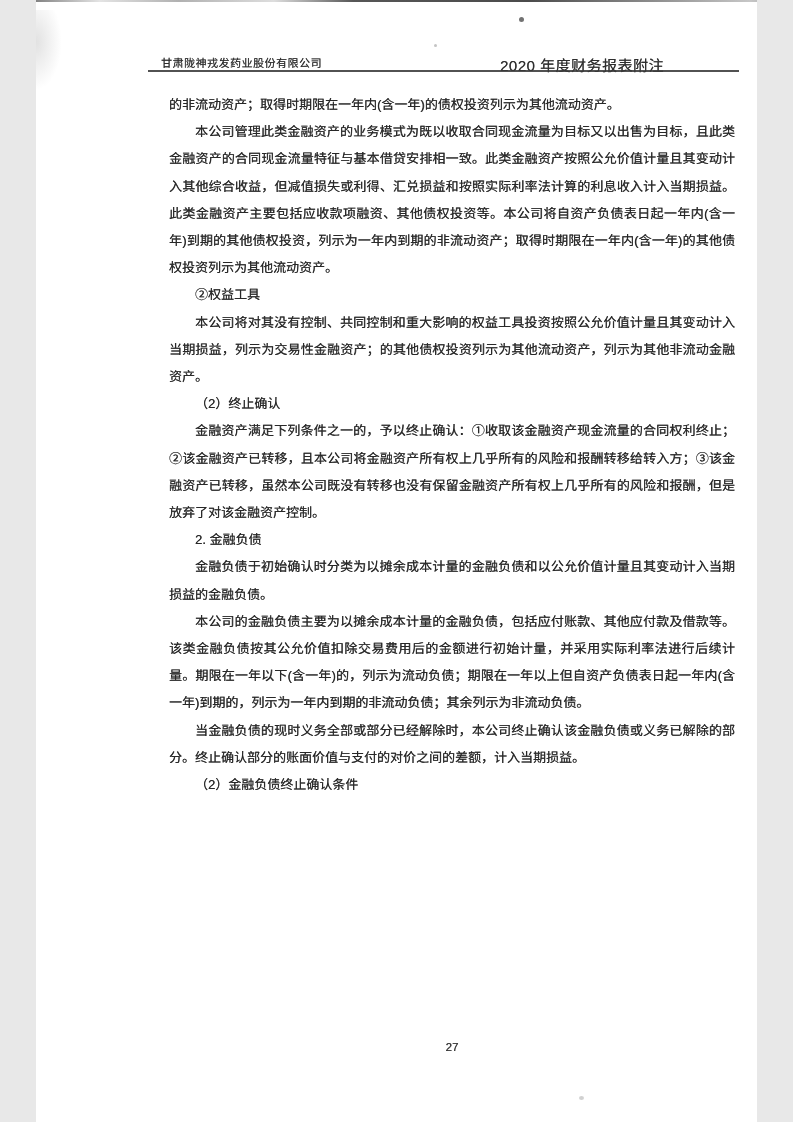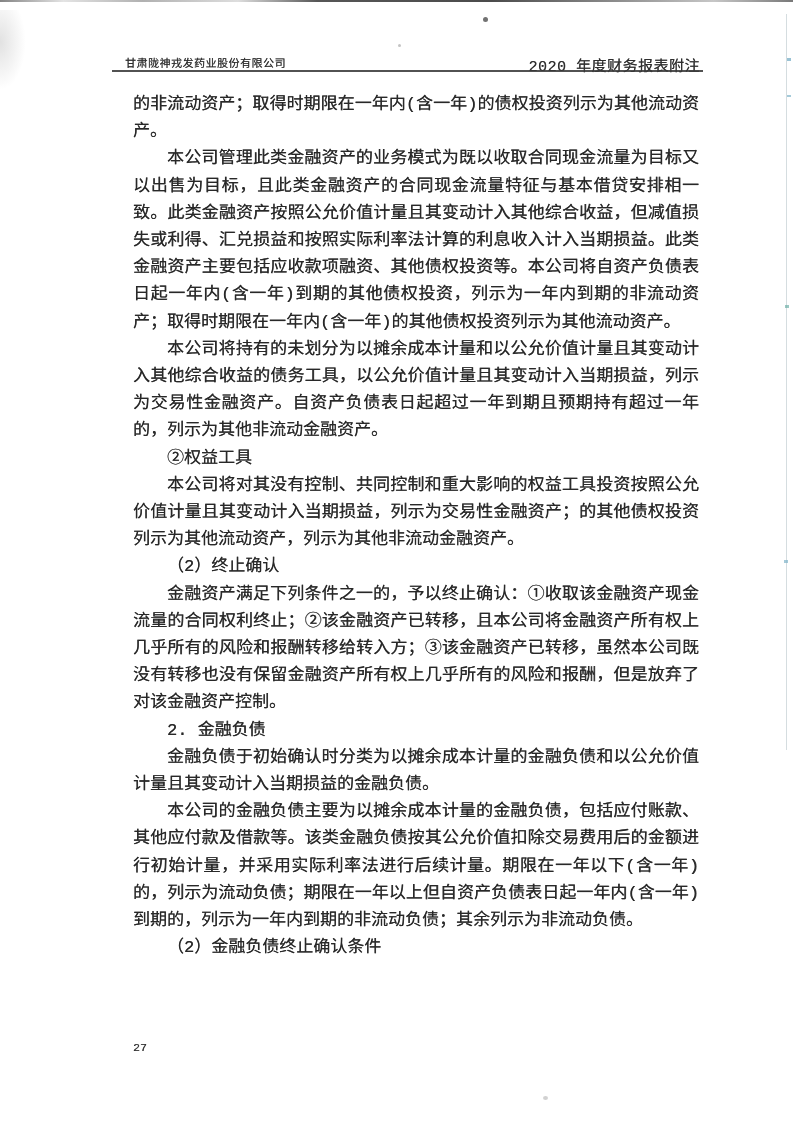--- a/index.html
+++ b/index.html
@@ -1,22 +1,22 @@
 <!DOCTYPE html>
 <html lang="zh-CN"><head>
 <meta charset="utf-8">
 <style>
   html,body{margin:0;padding:0;background:#e8e8e8;}
   .page{
     position:relative;
-    width:793px;height:1122px;
+    width:721px;height:1122px;
     margin:0 auto;
     background:#ffffff;
     overflow:hidden;
-    font-family:Liberation Mono, monospace;
+    font-family:Liberation Sans, sans-serif;
     color:#282828;
   }
   
   .header-left{
     position:absolute;left:125px;top:54px;
     font-size:11px;letter-spacing:.5px;
     color:#2e2e2e;white-space:nowrap;
     text-shadow:.3px 0 0 rgba(46,46,46,.75);
   }
   .header-right{
@@ -26,30 +26,30 @@
     text-shadow:.3px 0 0 rgba(46,46,46,.75);
   }
   .header-rule{
     position:absolute;left:112px;top:70px;
     width:591px;height:2px;
     background:#3a3a3a;opacity:.88;
   }
   
   .doc-body{
     position:absolute;left:133px;top:91px;width:566px;
-    font-size:17px;line-height:27.2px;
+    font-size:13px;line-height:27.2px;
     text-align:justify;
     text-shadow:.35px 0 0 rgba(40,40,40,.8);
   }
   .para{margin:0;padding:0;}
   .para.indent{text-indent:2em;}
   
   .page-number{
     position:absolute;left:133px;top:1041px;width:566px;
-    text-align:left;font-size:11.5px;color:#333;
+    text-align:center;font-size:11.5px;color:#333;
     text-shadow:.3px 0 0 rgba(51,51,51,.7);
   }
   
   .artifact{position:absolute;pointer-events:none;}
   .top-edge{
     left:0;top:0;width:793px;height:2px;
     background:linear-gradient(90deg,
       rgba(30,30,30,.55) 0%, rgba(30,30,30,.12) 8%,
       rgba(30,30,30,.35) 18%, rgba(30,30,30,.15) 30%,
       rgba(30,30,30,.75) 40%, rgba(30,30,30,.8) 62%,
@@ -88,26 +88,26 @@
   <div class="artifact speck-bottom"></div>
   <div class="artifact corner-smudge"></div>
 
   <div class="header-left">甘肃陇神戎发药业股份有限公司</div>
   <div class="header-right">2020 年度财务报表附注</div>
   <div class="header-rule"></div>
 
   <div class="doc-body">
       <p class="para">的非流动资产；取得时期限在一年内(含一年)的债权投资列示为其他流动资产。</p>
       <p class="para indent">本公司管理此类金融资产的业务模式为既以收取合同现金流量为目标又以出售为目标，且此类金融资产的合同现金流量特征与基本借贷安排相一致。此类金融资产按照公允价值计量且其变动计入其他综合收益，但减值损失或利得、汇兑损益和按照实际利率法计算的利息收入计入当期损益。此类金融资产主要包括应收款项融资、其他债权投资等。本公司将自资产负债表日起一年内(含一年)到期的其他债权投资，列示为一年内到期的非流动资产；取得时期限在一年内(含一年)的其他债权投资列示为其他流动资产。</p>
-      <p class="para indent">本公司将持有的未划分为以摊余成本计量和以公允价值计量且其变动计入其他综合收益的债务工具，以公允价值计量且其变动计入当期损益，列示为交易性金融资产。自资产负债表日起超过一年到期且预期持有超过一年的，列示为其他非流动金融资产。</p>
       <p class="para indent">②权益工具</p>
       <p class="para indent">本公司将对其没有控制、共同控制和重大影响的权益工具投资按照公允价值计量且其变动计入当期损益，列示为交易性金融资产；的其他债权投资列示为其他流动资产，列示为其他非流动金融资产。</p>
       <p class="para indent">（2）终止确认</p>
       <p class="para indent">金融资产满足下列条件之一的，予以终止确认：①收取该金融资产现金流量的合同权利终止；②该金融资产已转移，且本公司将金融资产所有权上几乎所有的风险和报酬转移给转入方；③该金融资产已转移，虽然本公司既没有转移也没有保留金融资产所有权上几乎所有的风险和报酬，但是放弃了对该金融资产控制。</p>
       <p class="para indent">2. 金融负债</p>
       <p class="para indent">金融负债于初始确认时分类为以摊余成本计量的金融负债和以公允价值计量且其变动计入当期损益的金融负债。</p>
       <p class="para indent">本公司的金融负债主要为以摊余成本计量的金融负债，包括应付账款、其他应付款及借款等。该类金融负债按其公允价值扣除交易费用后的金额进行初始计量，并采用实际利率法进行后续计量。期限在一年以下(含一年)的，列示为流动负债；期限在一年以上但自资产负债表日起一年内(含一年)到期的，列示为一年内到期的非流动负债；其余列示为非流动负债。</p>
+      <p class="para indent">当金融负债的现时义务全部或部分已经解除时，本公司终止确认该金融负债或义务已解除的部分。终止确认部分的账面价值与支付的对价之间的差额，计入当期损益。</p>
       <p class="para indent">（2）金融负债终止确认条件</p>
     </div>
 
   <div class="page-number">27</div>
 
 </div>
 
 </body></html>

